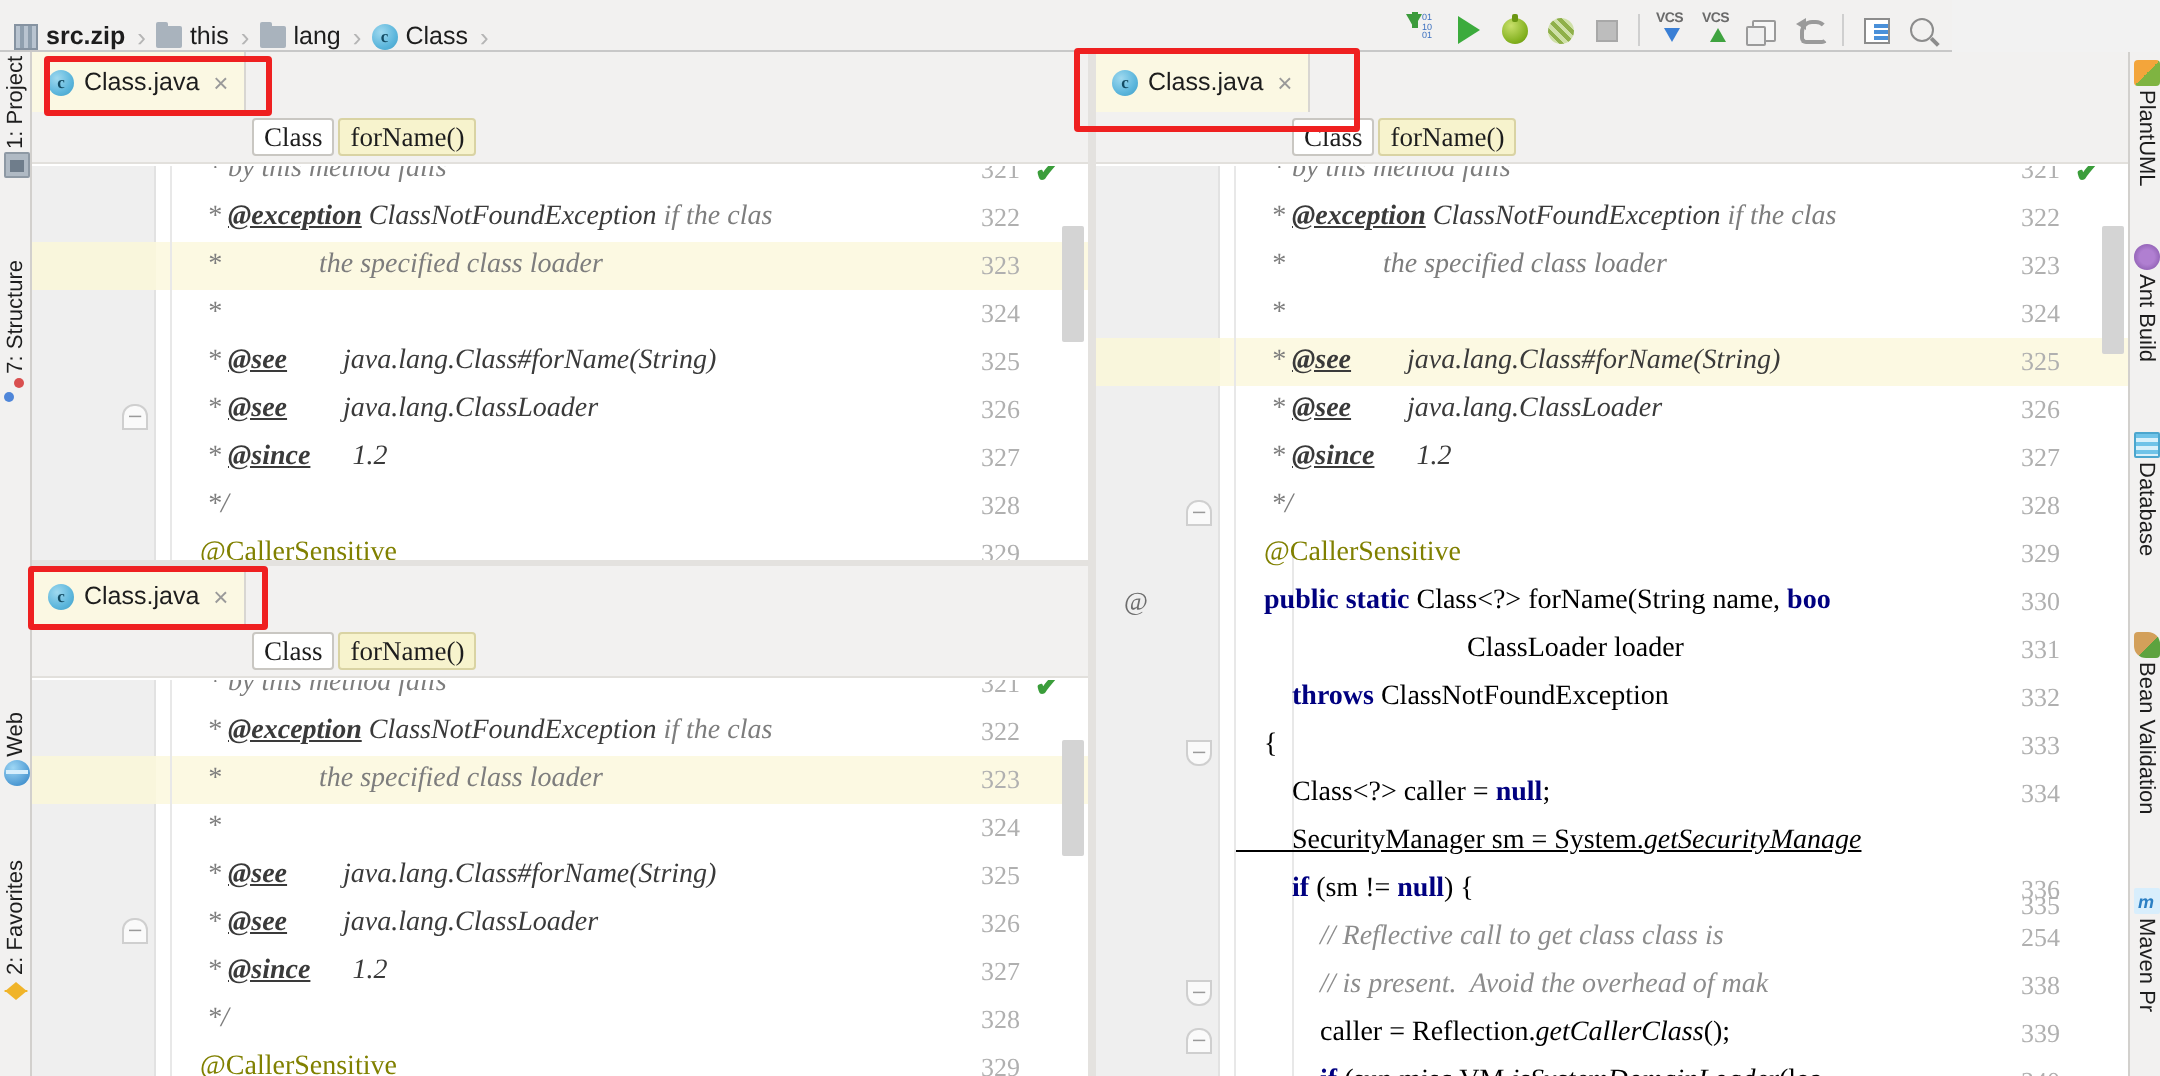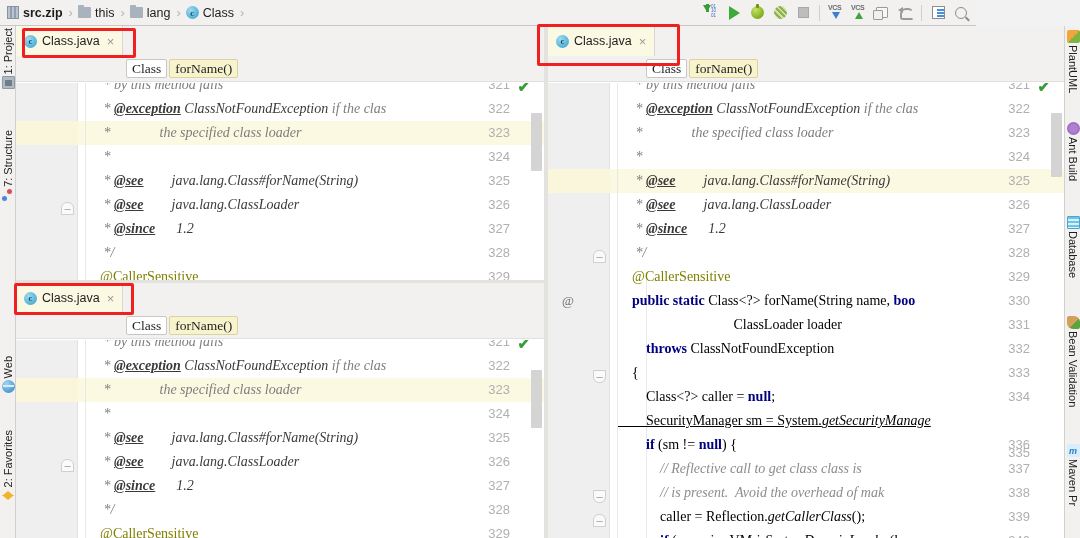--- a/index.html
+++ b/index.html
@@ -12,21 +12,21 @@
     font-size: 12px;
     color: #1d1d1d;
   }
   .app { position: relative; width: 1080px; height: 538px; }
 
   
   .toolbar {
     position: absolute; left: 0; top: 0; width: 976px; height: 26px;
     background: #f2f1f0;
     border-bottom: 1px solid #c8c8c8;
-    display: flex; align-items: center;
+    display: flex; align-items: flex-end;
   }
   .crumbs { display: flex; align-items: center; padding-left: 7px; gap: 0px; }
   .crumb { display: flex; align-items: center; gap: 4px; font-size: 12.5px; }
   .crumb.root { font-weight: bold; }
   .crumb-sep {
     color: #b5b5b5; margin: 0 5px 0 6px; font-size: 13px; line-height: 1;
   }
   .zip-ico {
     width: 12px; height: 13px;
     background: linear-gradient(90deg,#b9c4d0 0 2px,#8f9fae 2px 4px,#b9c4d0 4px 6px,#8f9fae 6px 8px,#b9c4d0 8px 10px,#8f9fae 10px 12px);
@@ -160,21 +160,21 @@
   .bchip.hl { background: #f7f3cd; border-color: #d9d3a3; }
 
   
   .code { position: absolute; left: 0; right: 0; bottom: 0; overflow: hidden; }
   .gutter {
     position: absolute; left: 0; top: 0; bottom: 0; width: 62px;
     background: #efefef; border-right: 1px solid #e2e2e2;
   }
   .lnum {
     position: absolute; right: 34px; width: 40px; text-align: right;
-    font-family: Liberation Sans, sans-serif; font-size: 13px; color: #b0b0b0;
+    font-family: Liberation Serif, serif; font-size: 13px; color: #b0b0b0;
     height: 24px; line-height: 24px;
   }
   .foldmark {
     position: absolute; left: 45px; width: 13px; height: 13px;
     border: 1px solid #cfcfcf; background: #fafafa; color: #9a9a9a;
     font-size: 11px; line-height: 10px; text-align: center;
   }
   .foldmark.top { border-radius: 6px 6px 0 0; }
   .foldmark.bot { border-radius: 0 0 6px 6px; }
   .atmark {
@@ -457,21 +457,21 @@
           <div class="lnum" style="top: 134px;">327</div>
           <div class="lnum" style="top: 158px;">328</div>
           <div class="lnum" style="top: 182px;">329</div>
           <div class="lnum" style="top: 206px;">330</div>
           <div class="lnum" style="top: 230px;">331</div>
           <div class="lnum" style="top: 254px;">332</div>
           <div class="lnum" style="top: 278px;">333</div>
           <div class="lnum" style="top: 302px;">334</div>
           <div class="lnum" style="top: 326px; margin-top: 32px;">335</div>
           <div class="lnum" style="top: 350px;">336</div>
-          <div class="lnum" style="top: 374px;">337</div>
+          <div class="lnum" style="top: 374px;">254</div>
           <div class="lnum" style="top: 398px;">338</div>
           <div class="lnum" style="top: 422px;">339</div>
           <div class="lnum" style="top: 446px;">340</div>
         </div>
       <div id="r-code">
           <div class="cline" style="top: -10px;"><span class="jd">     * by this method fails</span></div>
           <div class="cline" style="top: 14px;"><span class="jd">     * </span><span class="jdtag">@exception</span><span class="jdref"> ClassNotFoundException</span><span class="jd"> if the clas</span></div>
           <div class="cline" style="top: 38px;"><span class="jd">     *              the specified class loader</span></div>
           <div class="cline" style="top: 62px;"><span class="jd">     *</span></div>
           <div class="cline" style="top: 86px;"><span class="jd">     * </span><span class="jdtag">@see</span><span class="jdref">        java.lang.Class#forName(String)</span></div>

